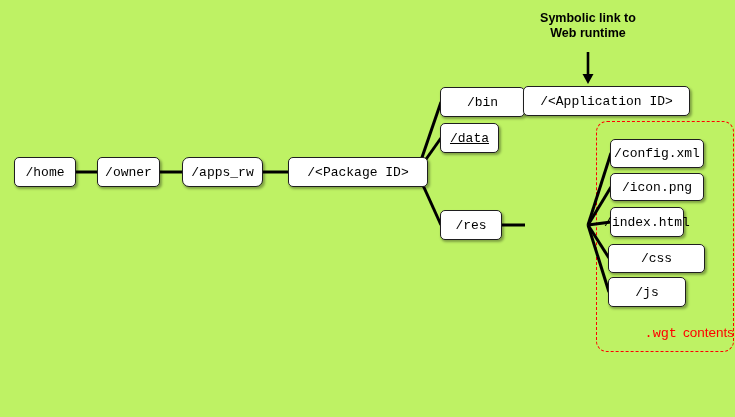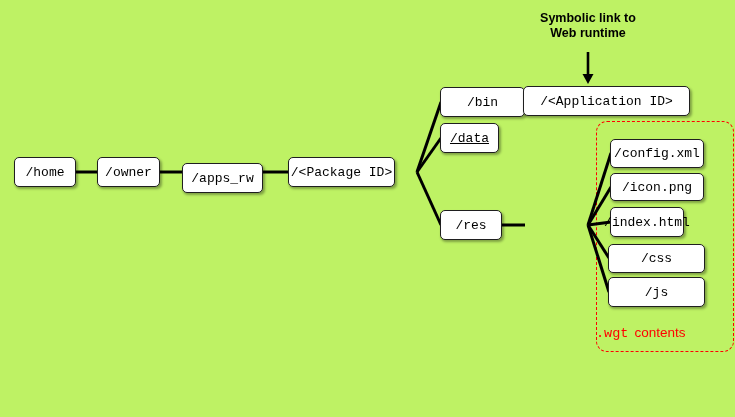--- a/index.html
+++ b/index.html
@@ -59,43 +59,43 @@
     height: 231px;
     border: 1.6px dashed #ff0000;
     border-radius: 11px;
     z-index: 1;
   }
   .wgt-caption {
     position: absolute;
     left: 596px;
     top: 325px;
     width: 138px;
-    text-align: left;
+    text-align: right;
     font-size: 13.5px;
     color: #ff0000;
     z-index: 3;
   }
   .wgt-caption .mono { font-family: "Liberation Mono", "DejaVu Sans Mono", monospace; }
   .wgt-caption .sans { font-family: "Liberation Sans", sans-serif; margin-left: 6px; }
 
   
   .n-home     { left: 14px;  top: 157px; width: 62px;  height: 30px; }
   .n-owner    { left: 97px;  top: 157px; width: 63px;  height: 30px; text-align: center; }
-  .n-apps-rw  { left: 182px; top: 163px; width: 81px;  height: 30px; }
-  .n-package  { left: 288px; top: 157px; width: 107px; height: 30px; }
+  .n-apps-rw  { left: 182px; top: 157px; width: 81px;  height: 30px; border-radius: 7px; }
+  .n-package  { left: 288px; top: 157px; width: 140px; height: 30px; }
   .n-bin      { left: 440px; top: 87px;  width: 85px;  height: 30px; }
   .n-data     { left: 440px; top: 123px; width: 59px;  height: 30px; text-decoration: underline; }
   .n-app      { left: 523px; top: 86px;  width: 167px; height: 30px; }
   .n-res      { left: 440px; top: 210px; width: 62px;  height: 30px; }
   .n-wgt      { left: 525px; top: 210px; width: 63px;  height: 30px; }
   .n-config   { left: 610px; top: 139px; width: 94px;  height: 29px; }
   .n-icon     { left: 610px; top: 173px; width: 94px;  height: 28px; }
   .n-index    { left: 610px; top: 207px; width: 74px;  height: 30px; }
   .n-css      { left: 608px; top: 244px; width: 97px;  height: 29px; }
-  .n-js       { left: 608px; top: 277px; width: 97px;  height: 30px; }
+  .n-js       { left: 608px; top: 277px; width: 78px;  height: 30px; }
 </style>
 </head>
 <body>
 
 <div class="canvas">
 
   <div class="wgt-group"></div>
 
   <svg class="wires" viewBox="0 0 735 417" xmlns="http://www.w3.org/2000/svg">
     <g stroke="#000000" stroke-width="3">

